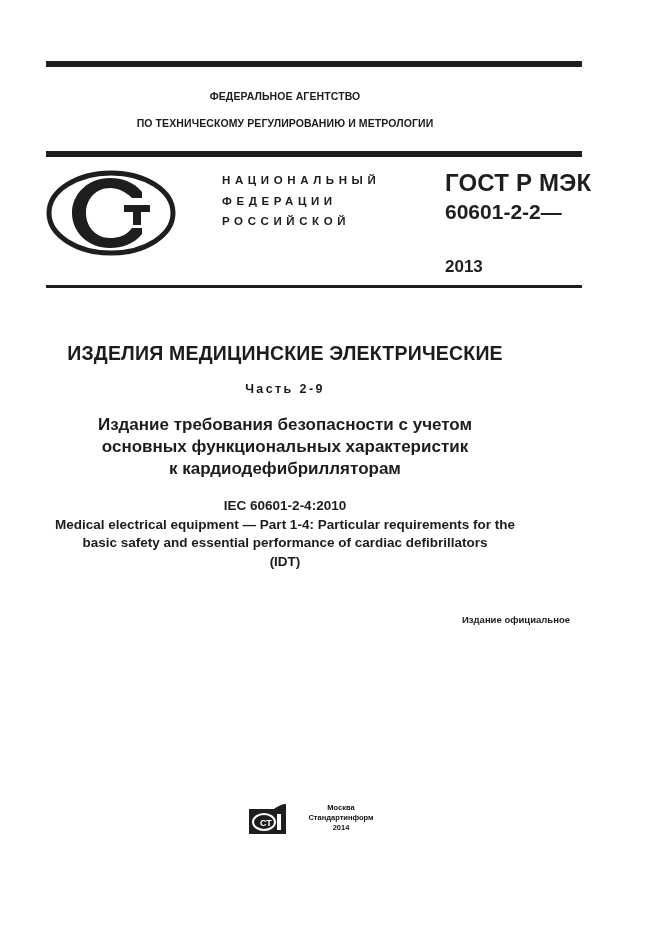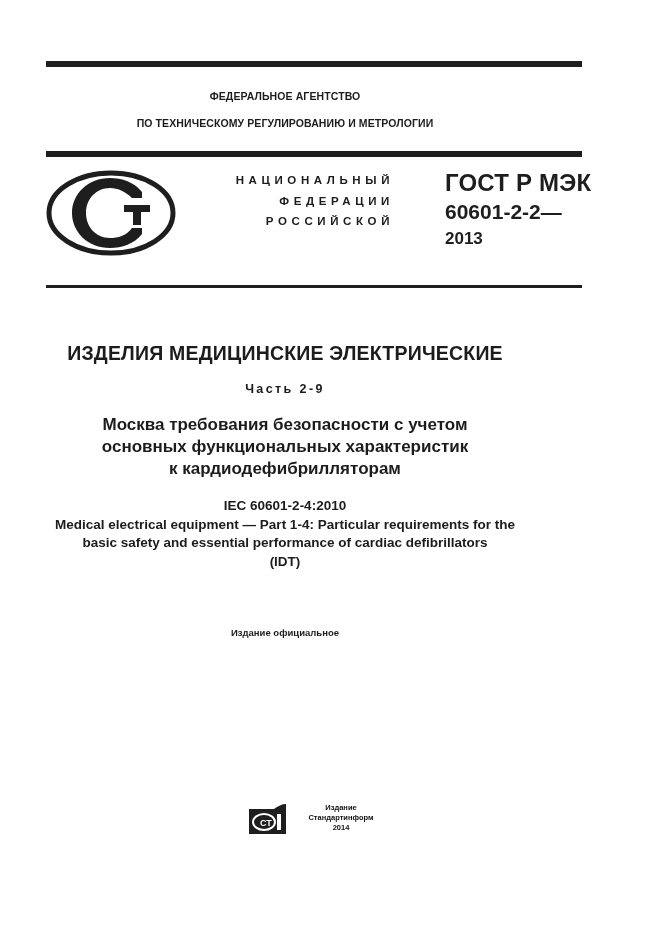--- a/index.html
+++ b/index.html
@@ -6,29 +6,29 @@
     body {
       width:661px; height:935px; background:#ffffff; position:relative; overflow:hidden;
       font-family:"Liberation Sans", "DejaVu Sans", sans-serif; color:#1c1c1c;
     }
     .rule { position:absolute; left:46px; width:536px; background:#1e1e1e; }
     .rule.thick { height:6px; }
     .rule.thin { height:3px; }
     .center { position:absolute; left:0; width:570px; text-align:center; font-weight:bold; }
     .agency { font-size:10.5px; letter-spacing:0.1px; }
     .natstd {
-      position:absolute; left:222px; width:172px; text-align:right;
+      position:absolute; left:222px; width:172px; text-align:left;
       font-weight:bold; font-size:11.5px; letter-spacing:4.6px; line-height:20.5px;
     }
     .gost {
       position:absolute; left:445px; top:168px; font-weight:bold; color:#1e1e1e;
     }
     .gost .l1 { font-size:24px; line-height:30px; letter-spacing:0.2px; }
     .gost .l2 { font-size:21px; line-height:28px; }
-    .gost .l3 { font-size:17px; line-height:26px; }
+    .gost .l3 { font-size:17px; line-height:26px;margin-top:28px; }
     .title { font-size:19.5px; letter-spacing:0.2px; }
     .part { font-size:12.5px; letter-spacing:2.4px; }
     .subtitle { font-size:17px; line-height:22px; }
     .eng { font-size:13.5px; line-height:18.5px; }
     .official { font-size:9.5px; }
     .publisher { position:absolute; left:297px; top:803px; width:88px; text-align:center;
       font-size:7.5px; font-weight:bold; line-height:10px; color:#111; }
     .logo { position:absolute; left:46px; top:170px; }
     .pub-logo { position:absolute; left:248px; top:803px; }
   </style>
@@ -68,39 +68,39 @@
   <div class="l2">60601-2-2—</div>
   <div class="l3">2013</div>
 </div>
 
 <div class="rule thin" style="top:285px;"></div>
 
 <div class="center title" style="top:342px;">ИЗДЕЛИЯ МЕДИЦИНСКИЕ ЭЛЕКТРИЧЕСКИЕ</div>
 <div class="center part" style="top:382px;">Часть 2-9</div>
 
 <div class="center subtitle" style="top:414px;">
-  <div>Москва требования безопасности с учетом</div>
+  <div>Издание требования безопасности с учетом</div>
   <div>основных функциональных характеристик</div>
   <div>к кардиодефибрилляторам</div>
 </div>
 
 <div class="center eng" style="top:497px;">
   <div>IEC 60601-2-4:2010</div>
   <div>Medical electrical equipment — Part 1-4: Particular requirements for the</div>
   <div>basic safety and essential performance of cardiac defibrillators</div>
   <div>(IDT)</div>
 </div>
 
-<div class="center official" style="top:627px;">Издание официальное</div>
+<div class="center official" style="top:614px;text-align:right;">Издание официальное</div>
 
 <div class="pub-logo">
   <svg width="40" height="32" viewBox="0 0 40 32">
     <path d="M1 6 L 26 6 C 30 3, 34 1, 38 1 L 38 31 L 1 31 Z" fill="#1e1e1e"></path>
     <ellipse cx="16" cy="19" rx="11" ry="8" fill="none" stroke="#fff" stroke-width="2"></ellipse>
     <text x="12" y="23" font-size="9" font-weight="bold" fill="#fff" font-family="Liberation Sans, sans-serif">СТ</text>
     <rect x="29" y="11" width="4" height="16" fill="#fff"></rect>
   </svg>
 </div>
 <div class="publisher">
-  <div>Издание</div>
+  <div>Москва</div>
   <div>Стандартинформ</div>
   <div>2014</div>
 </div>
 
 </body></html>

